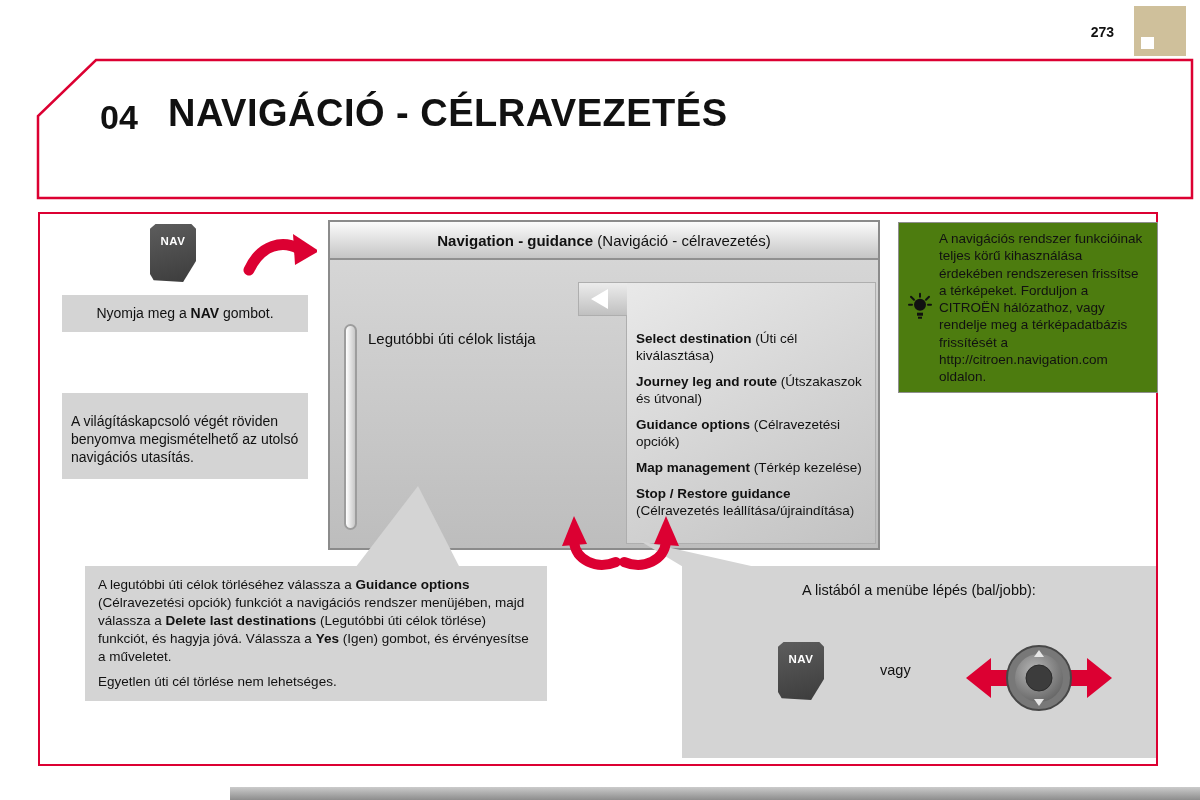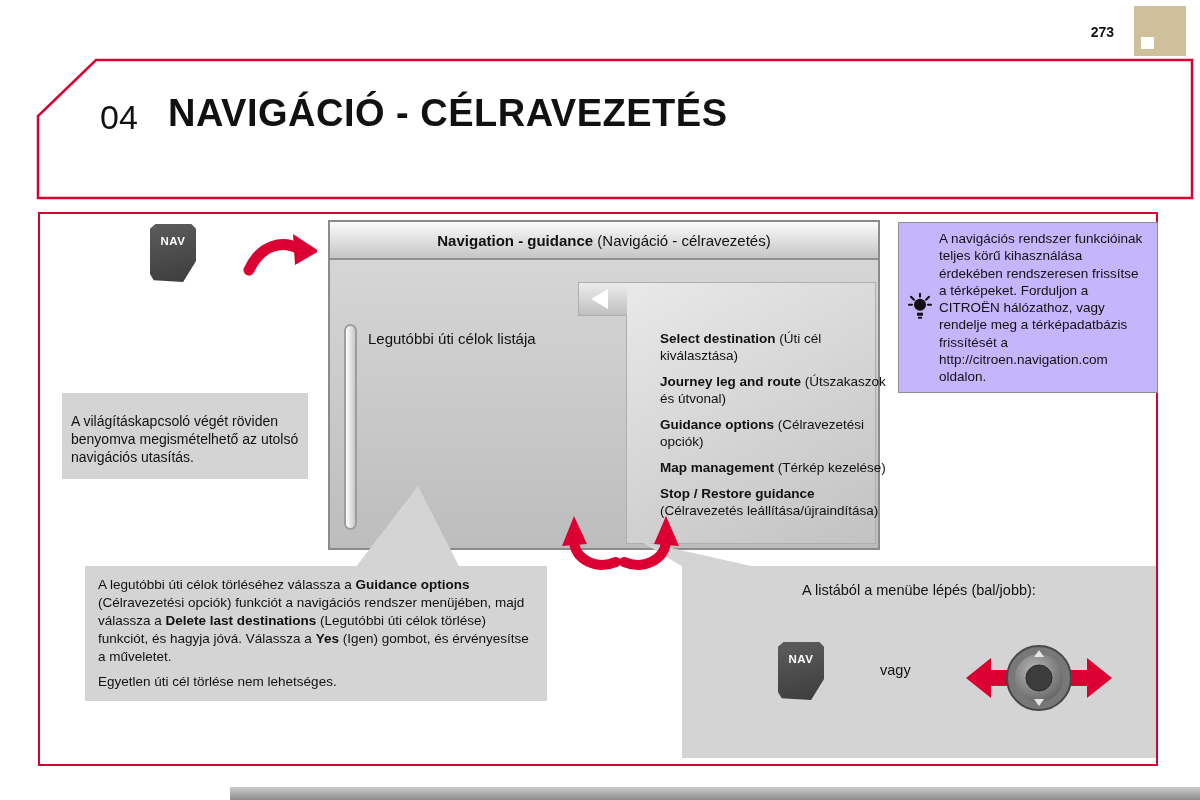--- a/index.html
+++ b/index.html
@@ -8,21 +8,21 @@
 
   
   .page-num{position:absolute;top:24px;right:86px;font-size:14px;font-weight:bold;}
   .chapter-tab{position:absolute;left:1134px;top:6px;width:52px;height:50px;background:#cfc09b;}
   .chapter-tab .inner{position:absolute;left:7px;bottom:7px;width:13px;height:12px;background:#fff;}
   .tab-marker{position:absolute;left:1162px;width:19px;height:14px;background:#fff;border:3px solid #cfc09b;}
   .tab-marker.m1{top:62px}.tab-marker.m2{top:86px}
 
   
   .hdr-svg{position:absolute;left:36px;top:58px;width:1160px;height:144px;}
-  .chapter-no{position:absolute;left:100px;top:98px;font-size:34px;font-weight:normal;}
+  .chapter-no{position:absolute;left:100px;top:98px;font-size:34px;font-weight:bold;}
   .title{position:absolute;left:168px;top:92px;font-size:38px;font-weight:bold;letter-spacing:0.5px;}
   .subtitle{position:absolute;left:170px;top:144px;font-size:21px;font-weight:bold;}
 
   
   .frame{position:absolute;left:38px;top:212px;width:1120px;height:554px;border:2px solid #dc0032;background:#fff;box-sizing:border-box;}
 
   
   .nav-key{position:absolute;width:46px;height:58px;color:#fff;font-weight:bold;font-size:11.5px;
            background:linear-gradient(165deg,#5d5d5d,#3c3c3c);
            clip-path:polygon(0 8%,12% 0,90% 0,100% 8%,100% 64%,72% 100%,8% 97%,0 86%);
@@ -44,41 +44,41 @@
           display:flex;align-items:center;justify-content:center;font-size:15px;box-sizing:border-box;}
   .scrollbar{position:absolute;left:14px;top:102px;width:13px;height:206px;border:2px solid #9d9d9d;border-radius:8px;
           background:linear-gradient(to right,#ffffff,#c7c7c7);box-sizing:border-box;}
   .list-label{position:absolute;left:38px;top:108px;font-size:15px;}
   .menu-panel{position:absolute;left:296px;top:60px;width:250px;height:262px;border:1px solid #aeaeae;
           background:linear-gradient(150deg,#e9e9e9,#c2c2c2);box-sizing:border-box;}
   .menu-tab{position:absolute;left:248px;top:60px;width:49px;height:34px;border:1px solid #aeaeae;border-right:none;
           background:linear-gradient(#ececec,#c0c0c0);box-sizing:border-box;}
   .back-tri{position:absolute;left:12px;top:6px;width:0;height:0;
           border-top:10px solid transparent;border-bottom:10px solid transparent;border-right:17px solid #fff;}
-  .menu-list{position:absolute;left:306px;top:108px;width:236px;font-size:13.5px;line-height:1.26;margin-left:24px;}
+  .menu-list{position:absolute;left:306px;top:108px;width:236px;font-size:13.5px;line-height:1.26;}
   .menu-item{margin-bottom:9px;}
 
   
   .wedge{position:absolute;z-index:2;}
   .curls{position:absolute;left:554px;top:510px;width:134px;height:62px;z-index:4;}
 
   
   .callout{position:absolute;left:85px;top:566px;width:462px;background:#d4d4d4;padding:10px 13px;
            box-sizing:border-box;font-size:13.5px;line-height:1.33;z-index:3;}
   .callout p{margin:0;}
   .callout p + p{margin-top:7px;}
 
   
   .rbox{position:absolute;left:682px;top:566px;width:474px;height:192px;background:#d4d4d4;z-index:3;}
   .rbox-title{text-align:center;padding-top:16px;font-size:14.5px;}
   .or-label{position:absolute;left:198px;top:112px;font-size:14.5px;}
   .joystick{position:absolute;left:282px;top:66px;width:150px;height:92px;}
 
   
-  .tip{position:absolute;left:898px;top:222px;width:260px;border:1px solid #8f8f8f;background:#c4b5fd;
+  .tip{position:absolute;left:898px;top:222px;width:260px;border:1px solid #8f8f8f;background:#4d7c0f;
        padding:7px 8px;box-sizing:border-box;display:flex;gap:6px;z-index:3;}
   .tip-icon{flex:0 0 26px;}
   .tip-text{font-size:13.5px;line-height:1.28;}
 
   .bottom-shadow{position:absolute;left:230px;top:787px;width:970px;height:13px;
        background:linear-gradient(#cbcbcb,#8d8d8d);}
   b{font-weight:bold;text-align:center;}
 </style>
 </head>
 <body>
@@ -101,20 +101,25 @@
   <div class="frame"></div>
 
   <div class="nav-key k1">
     <span>NAV</span>
   </div>
   <svg class="press-arrow" viewBox="0 0 74 46">
     <path d="M6,38 C18,12 40,8 56,17" fill="none" stroke="#dc0032" stroke-width="11" stroke-linecap="round"></path>
     <polygon points="50,2 76,19 52,33" fill="#dc0032"></polygon>
   </svg>
 
+  <div class="gbox box-press">
+    <span>
+      <span>Nyomja meg a </span><b>NAV</b><span> gombot.</span>
+    </span>
+  </div>
   <div class="gbox box-light">
     <span>A világításkapcsoló végét röviden benyomva megismételhető az utolsó navigációs utasítás.</span>
   </div>
 
   <div class="screen">
     <div class="screen-title">
       <span><b>Navigation - guidance</b><span> (Navigáció - célravezetés)</span></span>
     </div>
     <div class="scrollbar"></div>
     <div class="list-label">Legutóbbi úti célok listája</div>

